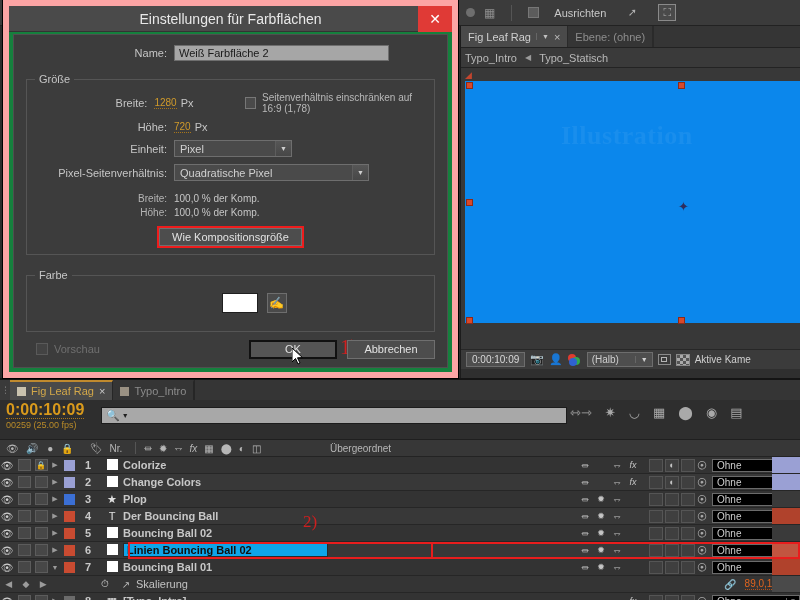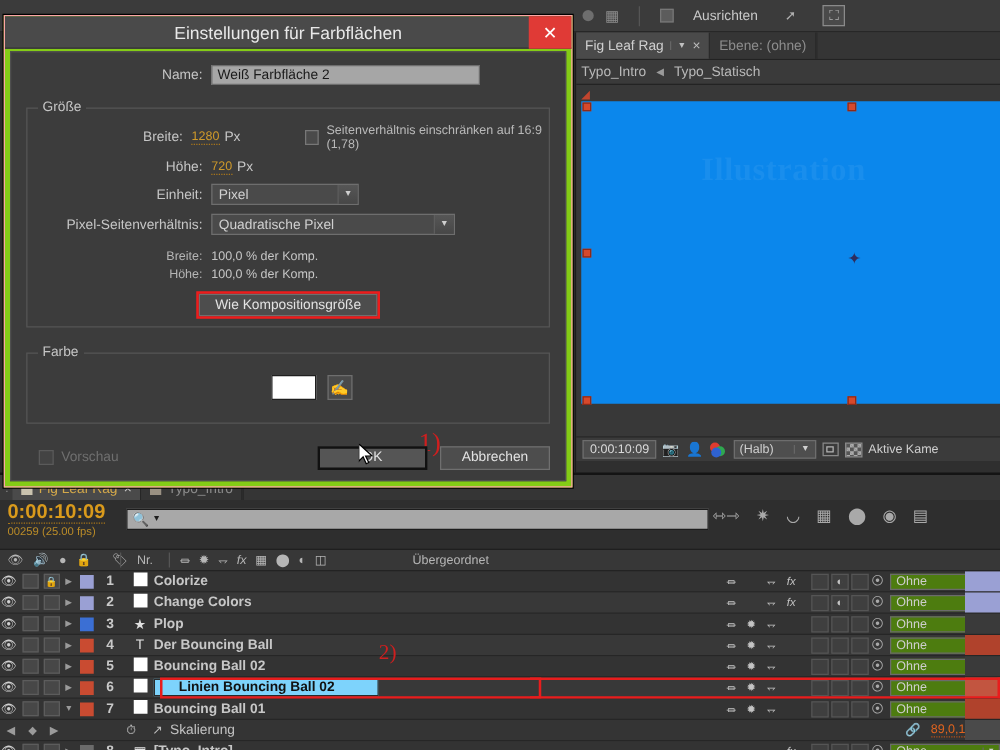--- a/index.html
+++ b/index.html
@@ -198,57 +198,57 @@
   .r-name.prop { font-weight: normal; color: #c2c2c2; }
 
   .r-switch { display: flex; align-items: center; }
   .sw-slot { width: 14px; height: 13px; margin-right: 2px; display: flex;
     align-items: center; justify-content: center; font-size: 9px; color: #c4c4c4; }
   .sw-slot.box { background: #3f3f3f; border: 1px solid #555; }
   .sw-gap { width: 7px; }
   .r-parent { display: flex; align-items: center; gap: 5px; }
   .r-pickwhip { color: #a9a9a9; font-size: 10px; }
   .p-select {
-    width: 88px; height: 13px; background: #4d7c0f; border: 1px solid #6b6b6b;
+    width: 88px; height: 13px; background: #000000; border: 1px solid #6b6b6b;
     color: #cecece; font-size: 10px; display: flex; align-items: center;
     padding-left: 4px;
   }
   .p-select .caret { margin-left: auto; font-size: 6px; border-left: 1px solid #666;
     padding: 0 3px; }
 
   .r-bar { position: absolute; right: 0; top: 0; width: 28px; height: 100%; }
 
   
   .prop-keys { width: 52px; display: flex; align-items: center;
     justify-content: space-around; color: #9b9b9b; font-size: 9px; }
   .prop-stopwatch { width: 22px; text-align: center; color: #cfcfcf; font-size: 10px; }
   .prop-graph { width: 20px; text-align: center; color: #bdbdbd; font-size: 10px; }
   .prop-link { color: #a9a9a9; font-size: 10px; }
   .prop-value { color: #e0641f; font-size: 10px; border-bottom: 1px dotted #b5501a; }
 
   
   .rename-box {
-    background: #7dd3fc; border: 1px solid #2a2a2a; color: #111;
-    font-size: 11px; font-weight: bold; padding: 0 19px; height: 14px;
-    display: flex; align-items: center; width: 180px;
+    background: #0ea5e9; border: 1px solid #2a2a2a; color: #111;
+    font-size: 11px; font-weight: bold; padding: 0 3px; height: 14px;
+    display: flex; align-items: center; width: 205px;
   }
   .rename-outline {
     position: absolute; left: 128px; top: 0px; width: 305px; height: 17px;
     border: 2px solid #e81d1d; pointer-events: none;
   }
   .rename-outline-right {
     position: absolute; left: 424px; top: 0; width: 376px; height: 17px;
     border-top: 2px solid #e81d1d; border-bottom: 2px solid #e81d1d;
     border-right: 2px solid #e81d1d; pointer-events: none;
   }
 
   
   .dialog {
-    position: absolute; left: 3px; top: 12px; width: 455px; height: 378px;
-    background: #84cc16; border: 1px solid #fca5a5;
+    position: absolute; left: 3px; top: 0; width: 455px; height: 378px;
+    background: #15803d; border: 6px solid #fca5a5;
     box-shadow: 0 0 0 1px #000;
   }
   .dlg-title {
     height: 26px; background: #4a4a4a; display: flex; align-items: center;
     justify-content: center; position: relative;
     border-bottom: 1px solid #333;
   }
   .dlg-title span { color: #e8e8e8; font-size: 14px; }
   .dlg-close {
     position: absolute; right: 0; top: 0; width: 34px; height: 26px;

